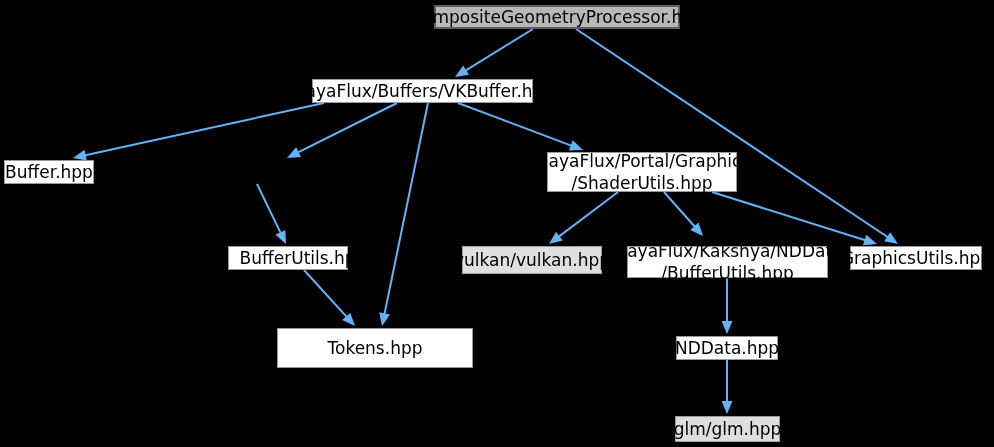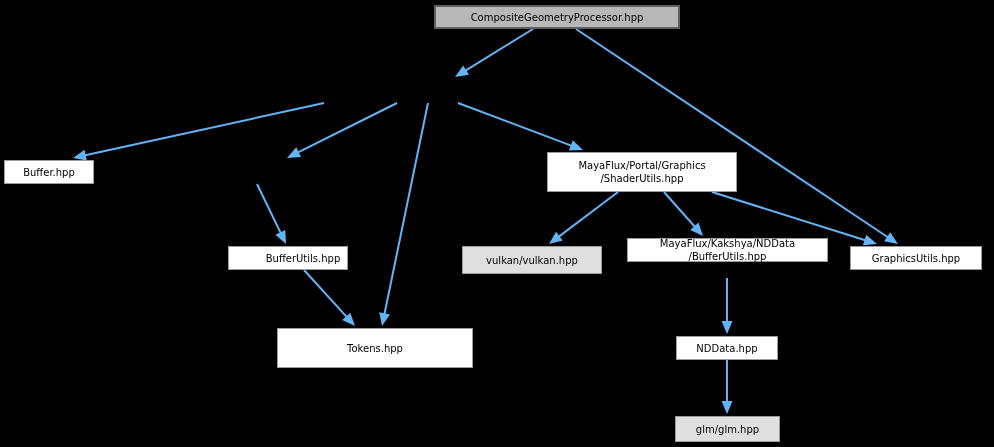--- a/index.html
+++ b/index.html
@@ -15,21 +15,21 @@
     position: absolute;
     left: 0; top: 0;
     width: 994px; height: 447px;
   }
   .node {
     position: absolute;
     box-sizing: border-box;
     background: #FFFFFF;
     border: 1.5px solid #9A9A9A;
     color: #000000;
-    font-size: 10px;
+    font-size: 17px;
     line-height: 1.3;
     display: flex;
     flex-direction: column;
     align-items: center;
     justify-content: center;
     text-align: center;
     white-space: nowrap;
     cursor: pointer;
   }
   .node.current {
@@ -95,34 +95,37 @@
         <polygon points="727,334 721.5,321 732.5,321" fill="#63B4F7"></polygon>
       </g>
       <g>
         <line x1="727" y1="360" x2="727" y2="405" stroke="#63B4F7" stroke-width="2"></line>
         <polygon points="727,414 721.5,401 732.5,401" fill="#63B4F7"></polygon>
       </g>
     </svg>
 <div class="node current" style="left: 434px; top: 5px; width: 246px; height: 24px;">
       <div class="node-line">CompositeGeometryProcessor.hpp</div>
     </div>
+    <div class="node" style="left: 312px; top: 79px; width: 221px; height: 24px;">
+      <div class="node-line">MayaFlux/Buffers/VKBuffer.hpp</div>
+    </div>
     <div class="node" style="left: 4px; top: 160px; width: 90px; height: 24px;">
       <div class="node-line">Buffer.hpp</div>
     </div>
     <div class="node" style="left: 547px; top: 152px; width: 190px; height: 40px;">
       <div class="node-line">MayaFlux/Portal/Graphics</div>
       <div class="node-line">/ShaderUtils.hpp</div>
     </div>
     <div class="node" style="left: 228px; top: 246px; width: 120px; height: 24px; padding-left: 30px;">
       <div class="node-line">BufferUtils.hpp</div>
     </div>
     <div class="node external" style="left: 462px; top: 246px; width: 140px; height: 28px;">
       <div class="node-line">vulkan/vulkan.hpp</div>
     </div>
-    <div class="node" style="left: 627px; top: 238px; width: 201px; height: 24px; align-items: center;">
+    <div class="node" style="left: 627px; top: 246px; width: 201px; height: 32px; align-items: center;">
       <div class="node-line">MayaFlux/Kakshya/NDData</div>
       <div class="node-line">/BufferUtils.hpp</div>
     </div>
     <div class="node" style="left: 850px; top: 246px; width: 132px; height: 24px;">
       <div class="node-line">GraphicsUtils.hpp</div>
     </div>
     <div class="node" style="left: 277px; top: 328px; width: 196px; height: 40px;">
       <div class="node-line">Tokens.hpp</div>
     </div>
     <div class="node" style="left: 676px; top: 336px; width: 102px; height: 24px;">

